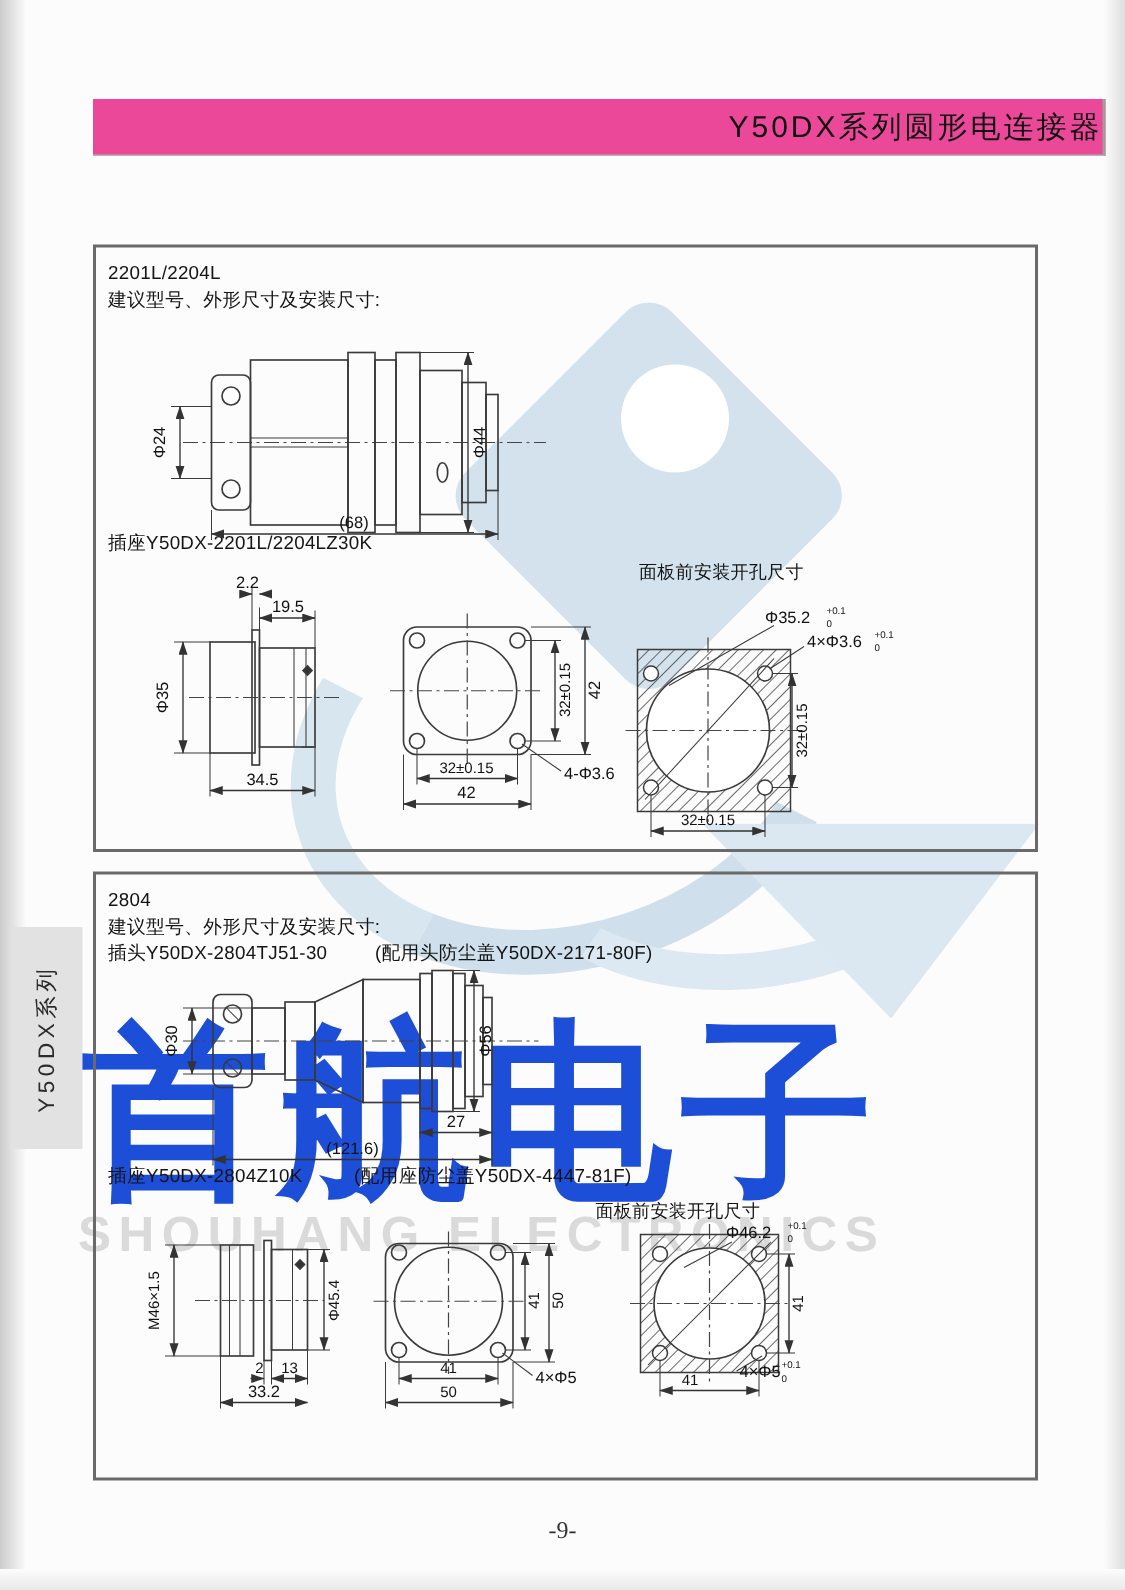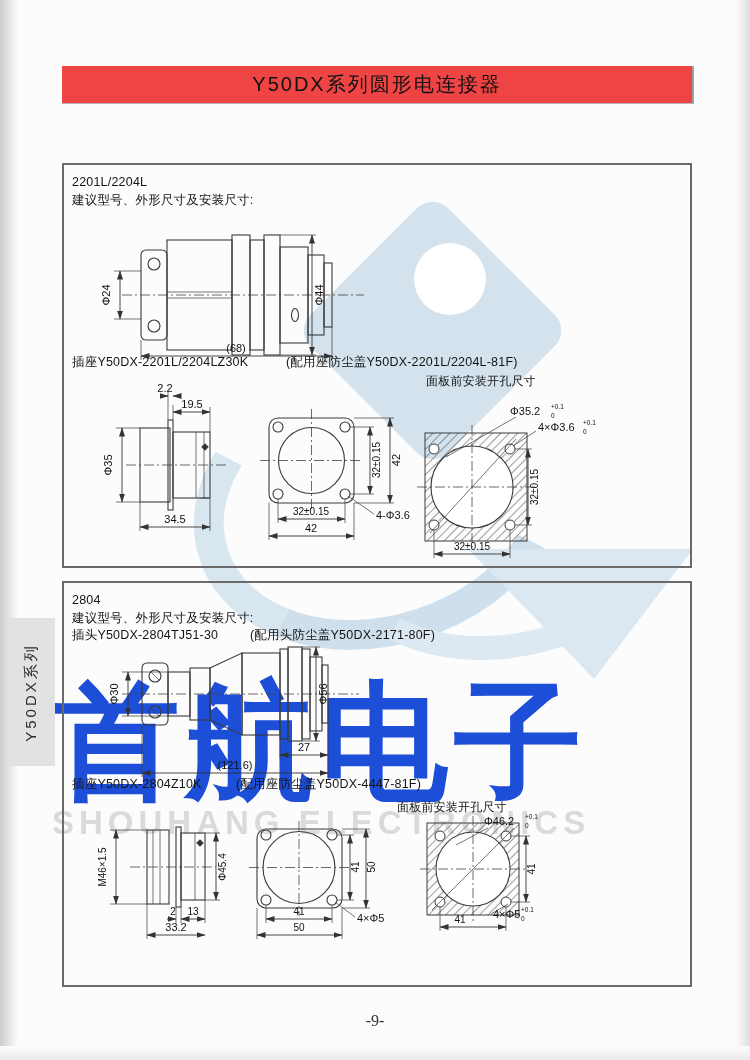--- a/index.html
+++ b/index.html
@@ -18,23 +18,23 @@
       border-bottom-color:#cfdfeb;border-left-color:#d8e6ef;border-radius:50%;transform:rotate(-18deg);}
   .wm-swoosh2{left:330px;top:420px;width:300px;height:190px;border:24px solid transparent;
       border-bottom-color:#dce9f2;border-radius:50%;transform:rotate(-10deg);}
   .wm-tri{left:468px;top:549px;width:225px;height:130px;background:#dbe8f1;
       clip-path:polygon(0 0,100% 0,56% 100%);}
   .wm-cn{left:52px;top:672px;width:650px;font-size:128px;font-weight:bold;letter-spacing:6px;
       color:#1d4ed8;white-space:nowrap;line-height:1.1;}
   .wm-en{left:52px;top:804px;width:660px;font-size:33px;font-weight:bold;letter-spacing:5px;
       color:#dadada;white-space:nowrap;}
   
-  .header-bar{left:62px;top:66px;width:630px;height:37px;background:#ef4444;
+  .header-bar{left:62px;top:66px;width:630px;height:37px;background:#ec4899;
       border-right:2px solid #9f9f9f;border-bottom:1px solid #b5b5b5;z-index:2;
-      display:flex;align-items:center;justify-content:center;}
+      display:flex;align-items:center;justify-content:flex-end;padding-left:43px;}
   .header-bar .t{font-size:20px;letter-spacing:2px;color:#111;}
   
   .sec{position:absolute;left:62px;width:626px;border:2px solid #6a6a6a;z-index:2;background:transparent;margin-top:33px;}
   #sec1{top:130px;height:401px;}
   #sec2{top:548px;height:402px;}
   .tline{position:absolute;font-size:12.5px;white-space:nowrap;letter-spacing:0.2px;color:#141414;}
   .bold{font-weight:normal;font-size:12px;}
   svg.draw{position:absolute;left:0;top:0;width:100%;height:100%;overflow:visible;}
   svg text{font-family:"Liberation Sans","DejaVu Sans",sans-serif;fill:#111;}
   .dt{font-size:11px;}
@@ -69,21 +69,20 @@
 <div class="abs wm wm-en">SHOUHANG ELECTRONICS</div>
 
 <div class="abs header-bar">
   <span class="t">Y50DX系列圆形电连接器</span>
 </div>
 
 <div class="sec" id="sec1">
   <div class="tline" style="left:8px;top:10px">2201L/2204L</div>
   <div class="tline" style="left:8px;top:27px">建议型号、外形尺寸及安装尺寸:</div>
   <div class="tline" style="left:8px;top:189px">插座Y50DX-2201L/2204LZ30K</div>
-  <div class="tline" style="left:222px;top:189px">(配用座防尘盖Y50DX-2201L/2204L-81F)</div>
   <div class="tline bold" style="left:362px;top:208px">面板前安装开孔尺寸</div>
 
   <svg class="draw" viewBox="0 0 626 401">
     <defs>
       <marker id="ar1" markerWidth="10" markerHeight="8" refX="8.5" refY="3" orient="auto-start-reverse" markerUnits="userSpaceOnUse">
         <path d="M0,0L9,3L0,6Z" fill="#333"></path>
       </marker>
       <pattern id="kn1" width="3.2" height="8" patternUnits="userSpaceOnUse">
         <rect width="3.2" height="8" fill="#efefef"></rect>
           <line x1="1.4" y1="0" x2="1.4" y2="8" stroke="#5a5a5a" stroke-width="0.8"></line>

